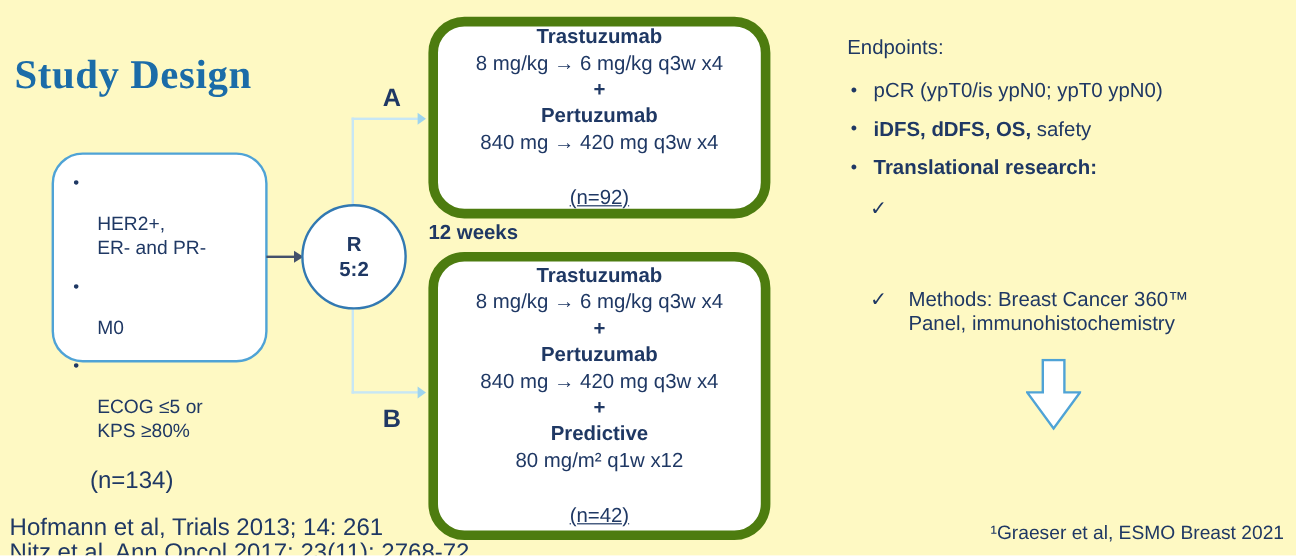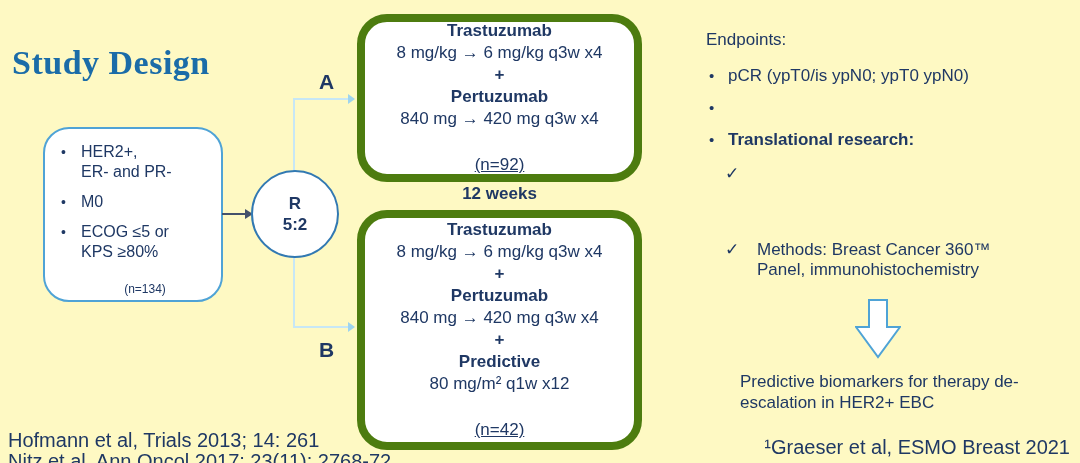--- a/index.html
+++ b/index.html
@@ -16,22 +16,22 @@
     font-size:34px;color:#1B6CA8;letter-spacing:.5px;
   }
 
   
   .elig-box{
     left:43px;top:127px;width:180px;height:175px;border:2px solid #4FA3D6;
     border-radius:26px;box-sizing:border-box;background:#fff;padding:13px 6px 6px 16px;
   }
   .elig-row{display:flex;margin-bottom:10px;font-size:16px;line-height:20px;}
   .elig-row .dot{width:20px;flex:0 0 20px;font-size:14px;}
-  .elig-row .txt{white-space:pre-line;}
-  .elig-n{text-align:center;font-size:12px;margin-top:20px;padding-left:14px;}
+  .elig-row .txt{white-space:pre-line;margin-top:36px;}
+  .elig-n{text-align:left;font-size:20px;margin-top:20px;padding-left:14px;}
 
   
   .line{background:#C7E7F5;}
   .v-line{left:293px;top:98px;width:2px;height:230px;}
   .h-line-a{left:293px;top:98px;width:57px;height:2px;}
   .h-line-b{left:293px;top:326px;width:57px;height:2px;}
   .pale-head{width:0;height:0;border-top:5px solid transparent;border-bottom:5px solid transparent;border-left:7px solid #9ED4EE;}
   .head-a{left:348px;top:94px;}
   .head-b{left:348px;top:322px;}
   .rand-line{left:222px;top:213px;width:25px;height:2px;background:#44516b;}
@@ -49,38 +49,38 @@
 
   
   .arm-box{
     width:285px;border:8px solid #4d7c0f;border-radius:30px;box-sizing:border-box;background:#fff;
     display:flex;flex-direction:column;align-items:center;justify-content:center;
     font-size:17px;line-height:22px;text-align:center;
   }
   .arm-a{left:357px;top:14px;height:168px;}
   .arm-b{left:357px;top:210px;height:240px;}
   .nline{margin-top:24px;text-decoration:underline;}
-  .duration{left:357px;top:184px;width:285px;text-align:center;font-size:17px;font-weight:bold;}
+  .duration{left:357px;top:184px;width:285px;text-align:left;font-size:17px;font-weight:bold;}
 
   
   .endpoints-h{left:706px;top:30px;font-size:17px;}
   .ep-item{display:flex;font-size:17px;line-height:20px;}
   .ep-item .dot{width:19px;flex:0 0 19px;font-size:15px;}
   .ep-0{left:709px;top:66px;width:350px;}
   .ep-1{left:709px;top:98px;width:350px;}
   .ep-2{left:709px;top:130px;width:350px;}
   .chk-item{display:flex;font-size:17px;line-height:20px;}
   .chk-item .chk{width:32px;flex:0 0 32px;}
   .chk-0{left:725px;top:164px;width:300px;}
   .chk-0 .t{width:264px;}
   .chk-1{left:725px;top:240px;width:300px;}
   .chk-1 .t{width:264px;}
   .down-arrow{left:855px;top:299px;}
   .outcome{left:740px;top:371px;width:334px;font-size:17px;line-height:21px;}
-  .footnote{right:10px;top:436px;font-size:20px;}
+  .footnote{right:10px;top:436px;font-size:16px;}
 
   
   .refs{left:8px;top:430px;font-size:20px;line-height:21px;}
 </style>
 </head>
 <body>
 
 <div class="slide">
 
   <div class="abs title">Study Design</div>
@@ -143,41 +143,41 @@
   </div>
 
   <div class="abs endpoints-h">Endpoints:</div>
 
   <div class="abs ep-item ep-0">
     <span class="dot">•</span>
     <span>pCR (ypT0/is ypN0; ypT0 ypN0)</span>
   </div>
   <div class="abs ep-item ep-1">
     <span class="dot">•</span>
+    <span><span class="b">iDFS, dDFS, OS,</span><span> safety</span></span>
   </div>
   <div class="abs ep-item ep-2">
     <span class="dot">•</span>
     <span class="b">Translational research:</span>
   </div>
 
   <div class="abs chk-item chk-0">
     <span class="chk">✓</span>
   </div>
   <div class="abs chk-item chk-1">
     <span class="chk">✓</span>
     <span class="t">Methods: Breast Cancer 360™ Panel, immunohistochemistry</span>
   </div>
 
   <div class="abs down-arrow">
     <svg width="46" height="60" viewBox="0 0 46 60">
       <polygon points="14,1 32,1 32,28 45,28 23,58 1,28 14,28" fill="#ffffff" stroke="#4FA3D6" stroke-width="2" stroke-linejoin="miter"></polygon>
     </svg>
   </div>
 
-  <div class="abs outcome">Predictive biomarkers for therapy de-escalation in HER2+ EBC</div>
   <div class="abs footnote">¹Graeser et al, ESMO Breast 2021</div>
 
   <div class="abs refs">
     <div>Hofmann et al, Trials 2013; 14: 261</div>
     <div>Nitz et al, Ann Oncol 2017; 23(11): 2768-72</div>
   </div>
 
 </div>
 
 </body></html>

